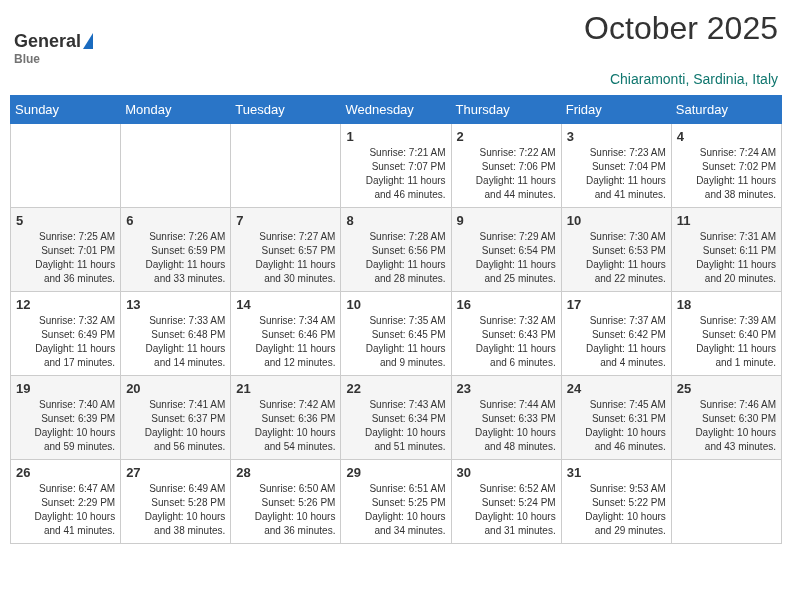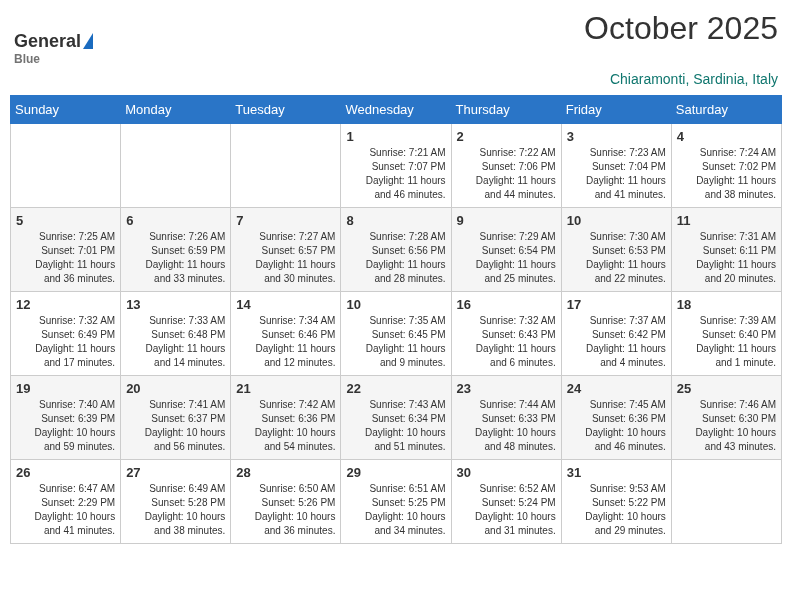--- a/index.html
+++ b/index.html
@@ -274,21 +274,21 @@
         </td>
         <td>
           <span class="day-num">23</span>
           <div class="day-info">Sunrise: 7:44 AM
 Sunset: 6:33 PM
 Daylight: 10 hours and 48 minutes.</div>
         </td>
         <td>
           <span class="day-num">24</span>
           <div class="day-info">Sunrise: 7:45 AM
-Sunset: 6:36 PM
+Sunset: 6:31 PM
 Daylight: 10 hours and 46 minutes.</div>
         </td>
         <td>
           <span class="day-num">25</span>
           <div class="day-info">Sunrise: 7:46 AM
 Sunset: 6:30 PM
 Daylight: 10 hours and 43 minutes.</div>
         </td>
       </tr>
       <tr>

